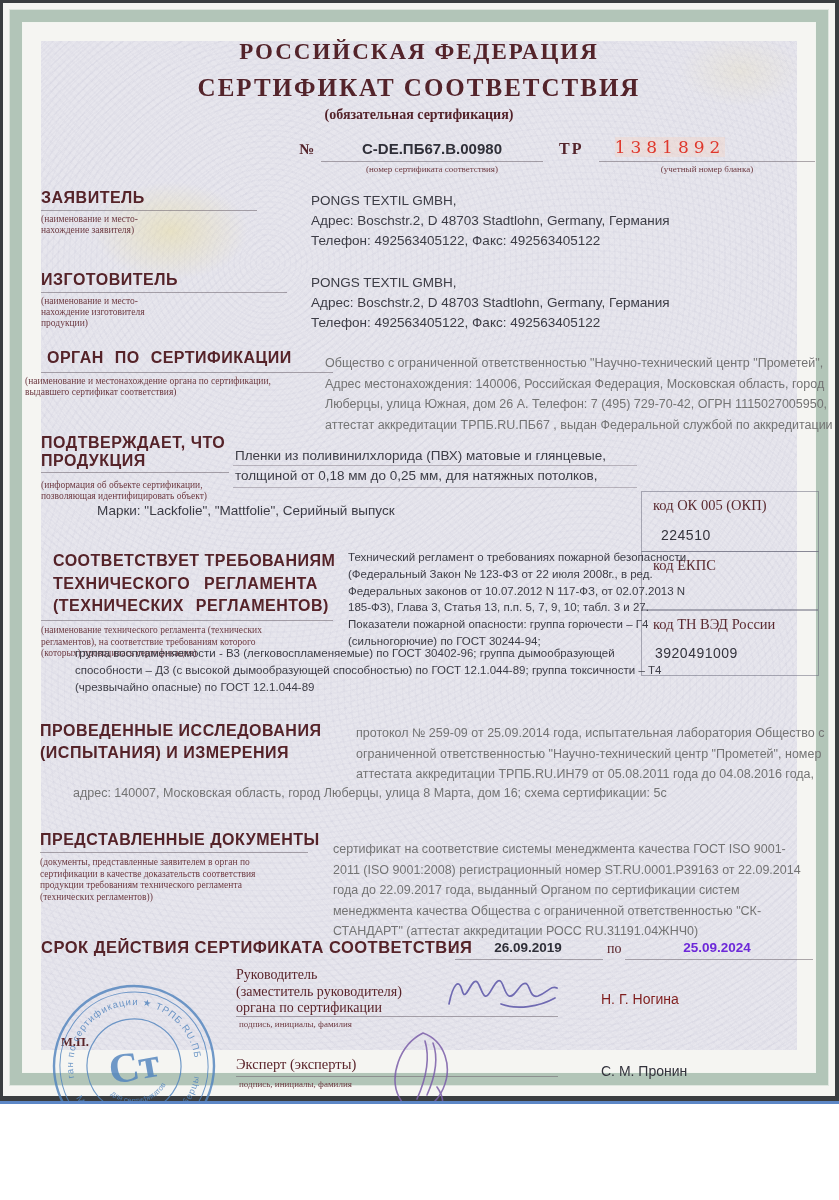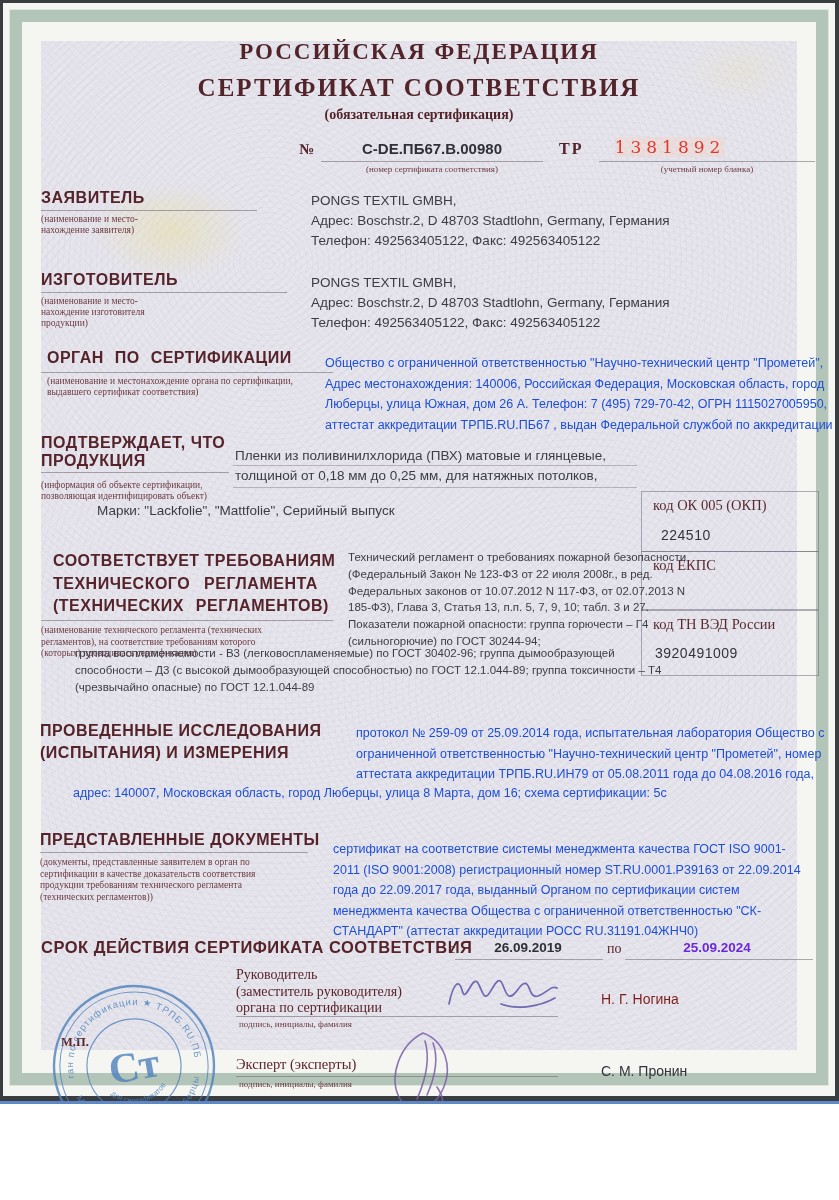--- a/index.html
+++ b/index.html
@@ -19,21 +19,21 @@
       repeating-linear-gradient(45deg, rgba(160,160,186,.04) 0 2px, transparent 2px 6px),
       repeating-linear-gradient(-45deg, rgba(160,160,186,.04) 0 2px, transparent 2px 7px);}
   .abs{position:absolute;}
   .ser{font-family:"Liberation Serif","DejaVu Serif",serif;}
   .maroon{color:#5a242a;}
   .hdr{font-family:"Liberation Serif","DejaVu Serif",serif;font-weight:bold;color:#53232a;}
   .sec{font-family:Liberation Sans, sans-serif;font-weight:bold;color:#552329;font-size:16px;letter-spacing:.5px;}
   .sub{font-family:"Liberation Serif","DejaVu Serif",serif;color:#6d3a41;font-size:9.5px;line-height:11px;}
   .bod{color:#3c3c45;font-size:13.5px;}
   .bod .ln{line-height:20px;white-space:nowrap;}
-  .bods{color:#1d4ed8;font-size:12.5px;}
+  .bods{color:#737373;font-size:12.5px;}
   .bods .ln{line-height:20.5px;white-space:nowrap;}
   .tiny{color:#3c3c45;font-size:11.5px;}
   .tiny .ln{line-height:16.8px;white-space:nowrap;}
   .rule{height:1px;background:rgba(110,100,110,.55);}
   .cap{font-family:"Liberation Serif","DejaVu Serif",serif;color:#6d3a41;font-size:9px;text-align:center;}
   .ctr{text-align:center;}
   .box{border:1px solid rgba(100,100,118,.5);}
   .codelbl{font-family:"Liberation Serif","DejaVu Serif",serif;color:#5a2a30;font-size:14.5px;}
   .codeval{color:#33333c;font-size:14px;letter-spacing:.5px;}
   .redno{font-family:"DejaVu Serif","Liberation Serif",serif;font-weight:normal;color:#df382c;font-size:17px;letter-spacing:5px;background:linear-gradient(rgba(246,208,190,.35),rgba(246,208,190,.35));}
@@ -84,21 +84,21 @@
         <div class="ln">продукции)</div>
       </div>
     <div class="abs bod" style="left:308px;top:270px;">
         <div class="ln">PONGS TEXTIL GMBH,</div>
         <div class="ln">Адрес:  Boschstr.2, D 48703 Stadtlohn, Germany, Германия</div>
         <div class="ln">Телефон: 492563405122, Факс: 492563405122</div>
       </div>
 
     <div class="abs sec" style="left:38px;top:346px;word-spacing:6px;padding-left:6px;">ОРГАН ПО СЕРТИФИКАЦИИ</div>
     <div class="abs rule" style="left:38px;top:369px;width:292px;"></div>
-    <div class="abs sub" style="left:44px;top:373px;">
+    <div class="abs sub" style="left:22px;top:373px;">
         <div class="ln">(наименование и местонахождение органа по сертификации,</div>
         <div class="ln">выдавшего сертификат соответствия)</div>
       </div>
     <div class="abs bods" style="left:322px;top:350px;">
         <div class="ln">Общество с ограниченной ответственностью "Научно-технический центр "Прометей",</div>
         <div class="ln">Адрес местонахождения: 140006, Российская Федерация, Московская область, город</div>
         <div class="ln">Люберцы, улица Южная, дом 26 А. Телефон: 7 (495) 729-70-42, ОГРН 1115027005950,</div>
         <div class="ln">аттестат аккредитации  ТРПБ.RU.ПБ67 , выдан Федеральной службой по аккредитации</div>
       </div>
 

